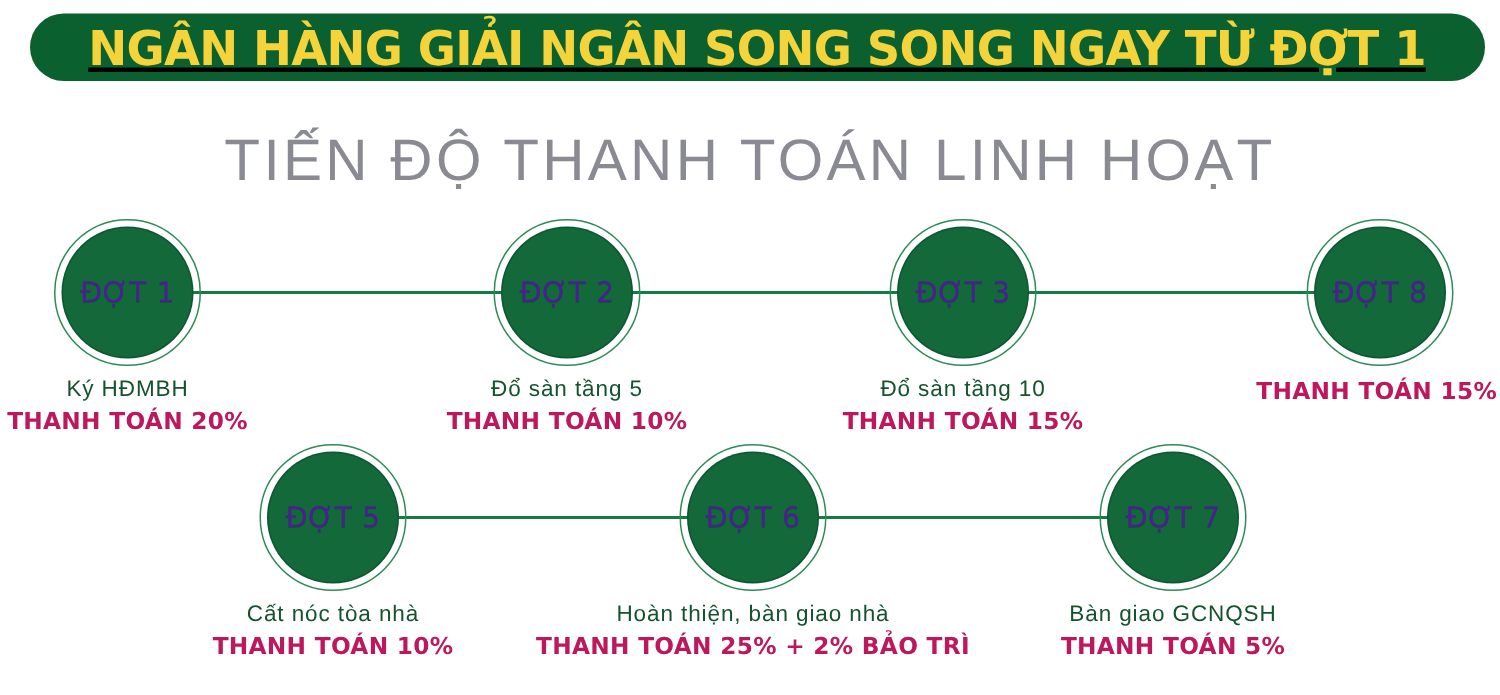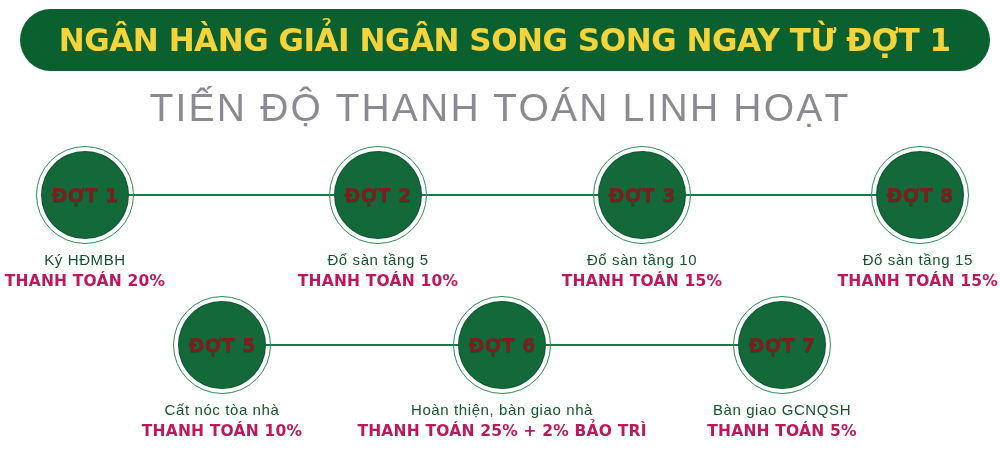--- a/index.html
+++ b/index.html
@@ -18,27 +18,28 @@
     background: #ffffff;
     overflow: hidden;
   }
 
   
   #banner {
     position: absolute;
     left: 20px;
     top: 9px;
     width: 970px;
-    height: 62px;
+    height: 45px;
     background: #0b6030;
     border-radius: 31px;
     display: flex;
     align-items: center;
     justify-content: center;
     box-sizing: border-box;
+    text-decoration: underline;
   }
   #banner-text {
     color: #f5d33a;
     font-family: "DejaVu Sans", sans-serif;
     font-weight: bold;
     font-size: 34px;
     letter-spacing: -0.5px;
     white-space: nowrap;
     line-height: 1;
     transform: scaleX(0.97);
@@ -92,23 +93,23 @@
     top: 5px;
     width: 86px;
     height: 86px;
     border-radius: 50%;
     background: #13693a;
     box-shadow: 0 0 0 1px #0d5730;
   }
   .circle-label {
     position: relative;
     z-index: 2;
-    color: #7f1d1d;
+    color: #4c1d95;
     font-family: "DejaVu Sans", sans-serif;
-    font-weight: bold;
+    font-weight: normal;
     font-size: 19px;
     letter-spacing: 0.3px;
     white-space: nowrap;
     text-shadow: 0 1px 0 rgba(0,0,0,0.18);
   }
   .caption {
     position: absolute;
     top: 104px;
     left: 50%;
     transform: translateX(-50%);
@@ -180,21 +181,20 @@
         <div class="caption">
           <span class="caption-desc">Đổ sàn tầng 10</span>
           <span class="caption-amount">THANH TOÁN 15%</span>
         </div>
       </div>
       <div class="node" style="left: 871px; top: 146px; width: 98px; height: 98px;">
         <div class="circle">
           <span class="circle-label">ĐỢT 8</span>
         </div>
         <div class="caption" style="transform: translateX(calc(-50% - 2.24219px));">
-          <span class="caption-desc">Đổ sàn tầng 15</span>
           <span class="caption-amount">THANH TOÁN 15%</span>
         </div>
       </div>
       <div class="node" style="left: 173px; top: 296px; width: 98px; height: 98px;">
         <div class="circle">
           <span class="circle-label">ĐỢT 5</span>
         </div>
         <div class="caption">
           <span class="caption-desc">Cất nóc tòa nhà</span>
           <span class="caption-amount">THANH TOÁN 10%</span>

